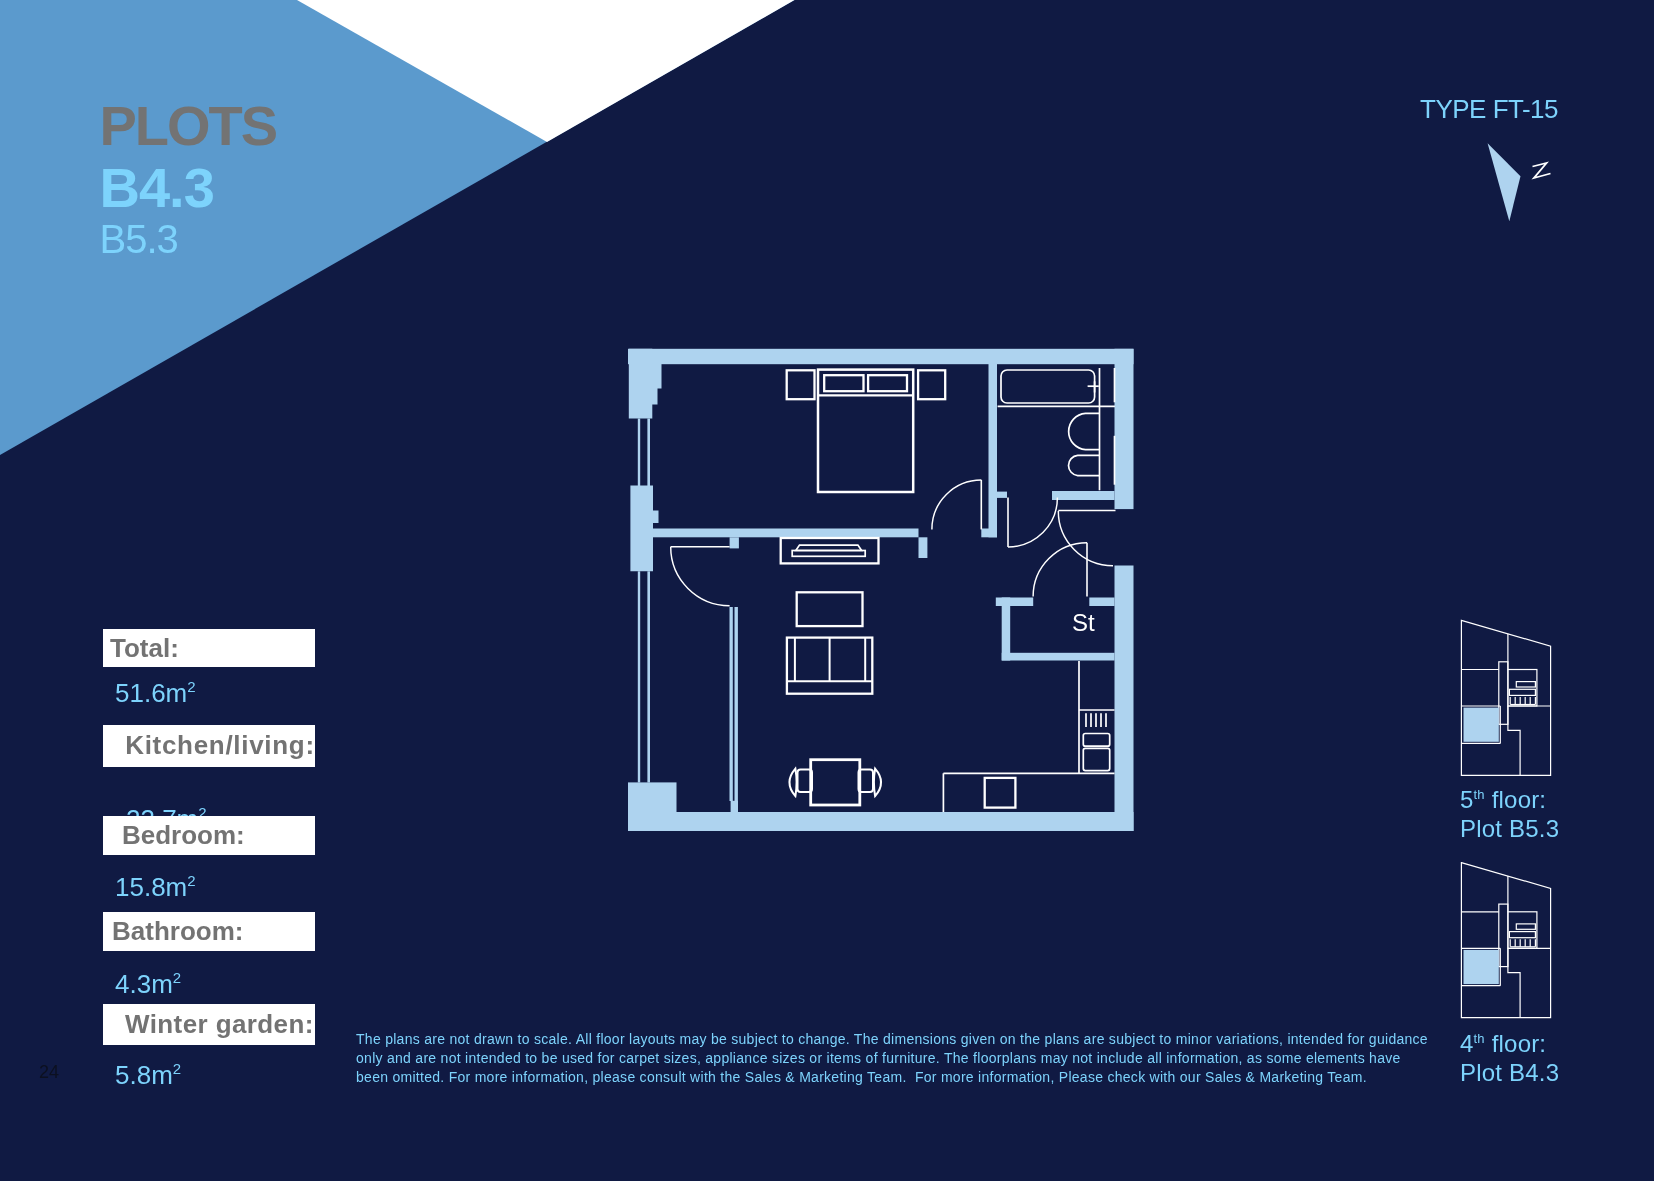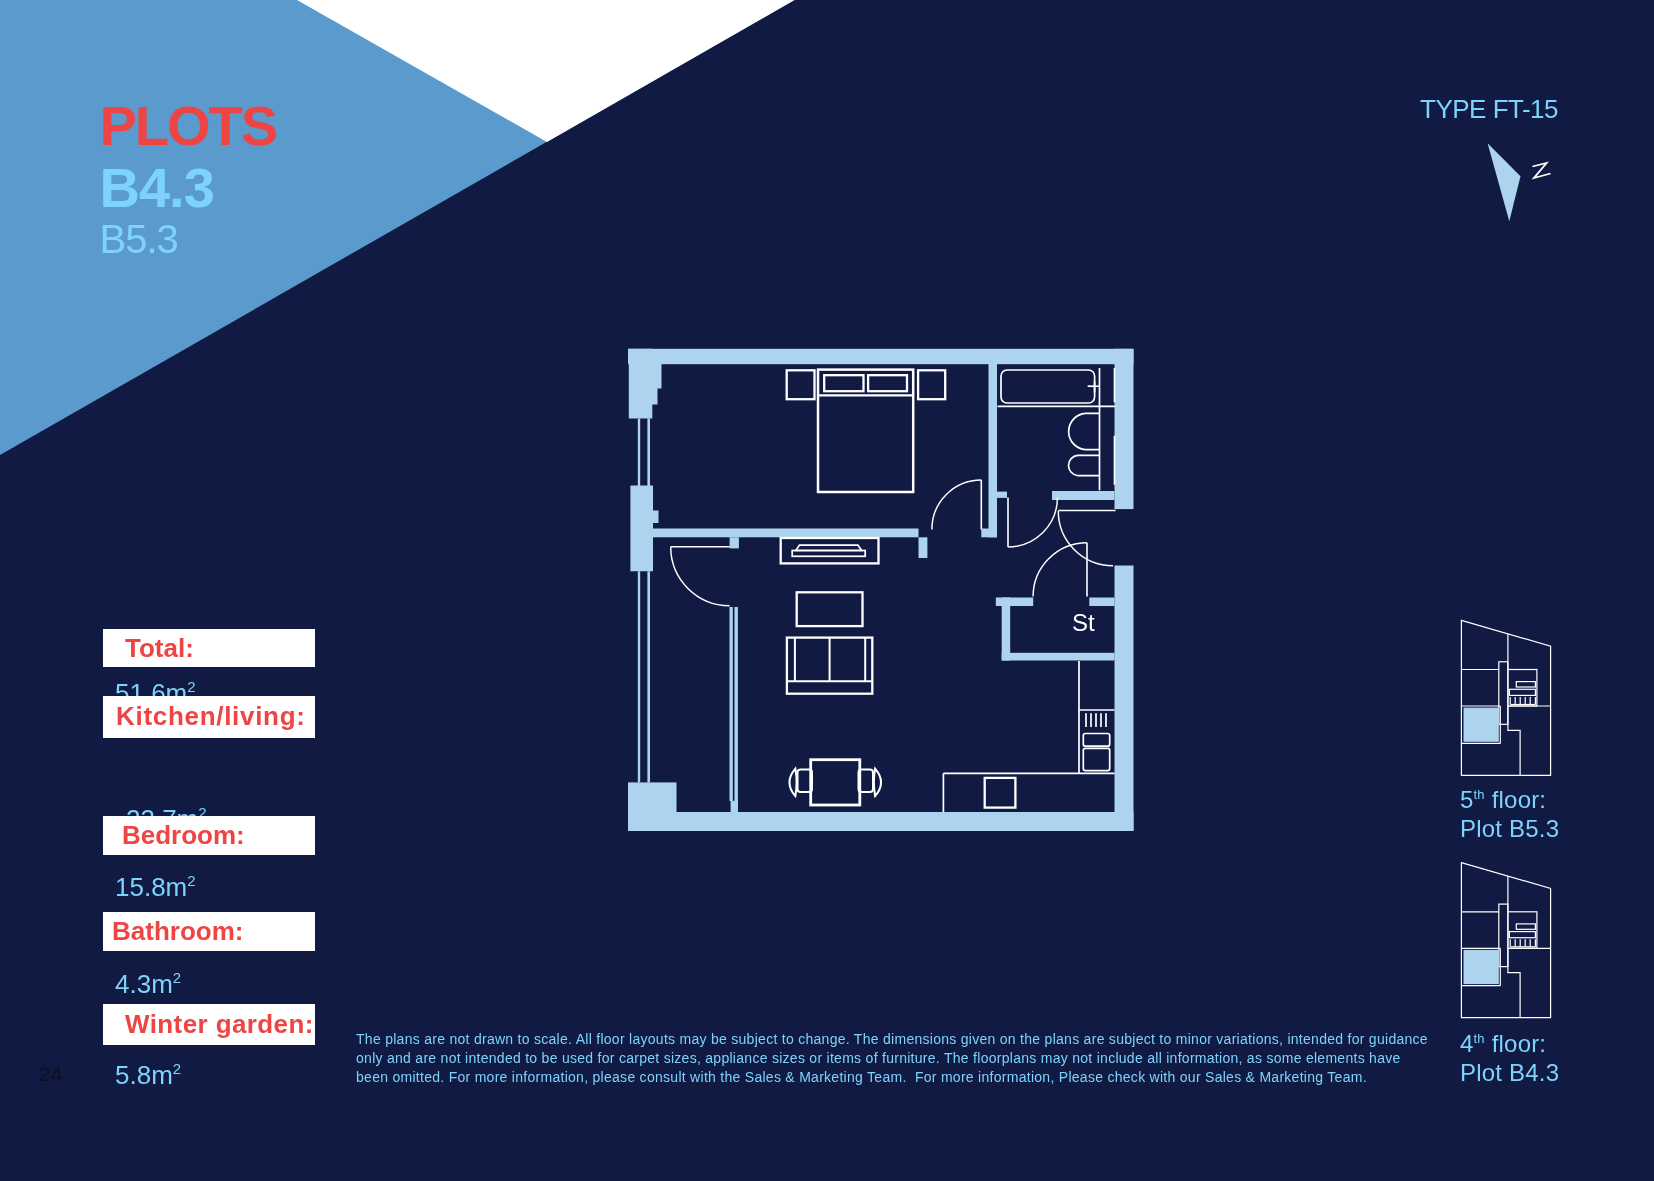--- a/index.html
+++ b/index.html
@@ -1,20 +1,20 @@
 <!DOCTYPE html>
 <html><head>
 <meta charset="utf-8">
 <style>
   html,body{margin:0;padding:0;}
   body{width:1654px;height:1181px;position:relative;overflow:hidden;
        background:#101A43;font-family:"Liberation Sans", sans-serif;}
   .abs{position:absolute;}
   .wt{color:#7dd3fc;}
-  .nv{color:#ef4444;}
+  .nv{color:#737373;}
 </style>
 </head>
 <body>
 
 <svg class="abs" style="left:0;top:0" width="1654" height="1181" viewBox="0 0 1654 1181">
 
   <polygon points="0,0 794.5,0 0,455" fill="#5B9ACD"></polygon>
 
   <polygon points="297,0 794.5,0 547,142" fill="#FFFFFF"></polygon>
 
@@ -203,25 +203,25 @@
 </svg>
 
 <div class="abs nv" style="left:99.5px;top:92.6px;font-size:56px;font-weight:bold;letter-spacing:-2px;">PLOTS</div>
 
 <div class="abs wt" style="left:99.5px;top:154.6px;font-size:56px;font-weight:bold;letter-spacing:-1px;">B4.3</div>
 
 <div class="abs wt" style="left:99.5px;top:217.4px;font-size:40px;font-weight:normal;letter-spacing:-1px;">B5.3</div>
 
 <div class="abs wt" style="left:1420px;top:94px;font-size:26px;letter-spacing:-0.5px;">TYPE FT-15</div>
 
-<div class="abs nv" style="left:103px;top:628.6px;width:211.8px;height:38.8px;background:#fff;font-size:26px;font-weight:bold;line-height:38.8px;padding-left:22px;box-sizing:border-box;">Total:</div>
+<div class="abs nv" style="left:103px;top:628.6px;width:211.8px;height:38.8px;background:#fff;font-size:26px;font-weight:bold;line-height:38.8px;padding-left:7px;box-sizing:border-box;">Total:</div>
 
 <div class="abs wt" style="left:115px;top:678.1px;font-size:26px;">51.6m<sup style="font-size:15px;">2</sup></div>
 
-<div class="abs nv" style="left:103px;top:696px;width:211.8px;height:41.8px;background:#fff;font-size:26px;font-weight:bold;line-height:41.8px;padding-left:13px;box-sizing:border-box;letter-spacing:0.7px;">Kitchen/living:</div>
+<div class="abs nv" style="left:103px;top:725px;width:211.8px;height:41.8px;background:#fff;font-size:26px;font-weight:bold;line-height:41.8px;padding-left:13px;box-sizing:border-box;letter-spacing:0.7px;text-align:right;">Kitchen/living:</div>
 
 <div class="abs wt" style="left:115px;top:804px;font-size:26px;margin-left:11px;">23.7m<sup style="font-size:15px;">2</sup></div>
 
 <div class="abs nv" style="left:103px;top:815.8px;width:211.8px;height:39.2px;background:#fff;font-size:26px;font-weight:bold;line-height:39.2px;padding-left:19px;box-sizing:border-box;">Bedroom:</div>
 
 <div class="abs wt" style="left:115px;top:871.9px;font-size:26px;">15.8m<sup style="font-size:15px;">2</sup></div>
 
 <div class="abs nv" style="left:103px;top:911.9px;width:211.8px;height:39.2px;background:#fff;font-size:26px;font-weight:bold;line-height:39.2px;padding-left:9px;box-sizing:border-box;">Bathroom:</div>
 
 <div class="abs wt" style="left:115px;top:968.7px;font-size:26px;">4.3m<sup style="font-size:15px;">2</sup></div>
@@ -233,13 +233,13 @@
 <div class="abs wt" style="left:1460px;top:780.9px;font-size:24px;line-height:28.8px;letter-spacing:0.2px;">5<sup style="font-size:13px;">th</sup> floor:<br>Plot B5.3</div>
 
 <div class="abs wt" style="left:1460px;top:1025.2px;font-size:24px;line-height:28.8px;letter-spacing:0.2px;">4<sup style="font-size:13px;">th</sup> floor:<br>Plot B4.3</div>
 
 <div class="abs wt" style="left:356px;top:1030px;font-size:14px;line-height:19.2px;letter-spacing:0.28px;">
 The plans are not drawn to scale. All floor layouts may be subject to change. The dimensions given on the plans are subject to minor variations, intended for guidance<br>
 only and are not intended to be used for carpet sizes, appliance sizes or items of furniture. The floorplans may not include all information, as some elements have<br>
 been omitted. For more information, please consult with the Sales &amp; Marketing Team.&nbsp; For more information, Please check with our Sales &amp; Marketing Team.
 </div>
 
-<div class="abs" style="left:39px;top:1062px;font-size:21px;color:#0c1020;">24</div>
+<div class="abs" style="left:39px;top:1062px;font-size:18px;color:#0c1020;">24</div>
 
 </body></html>

